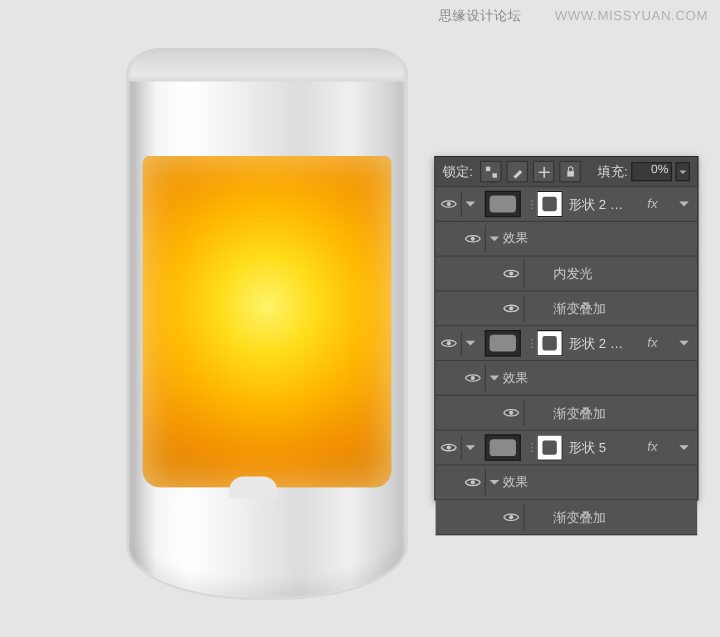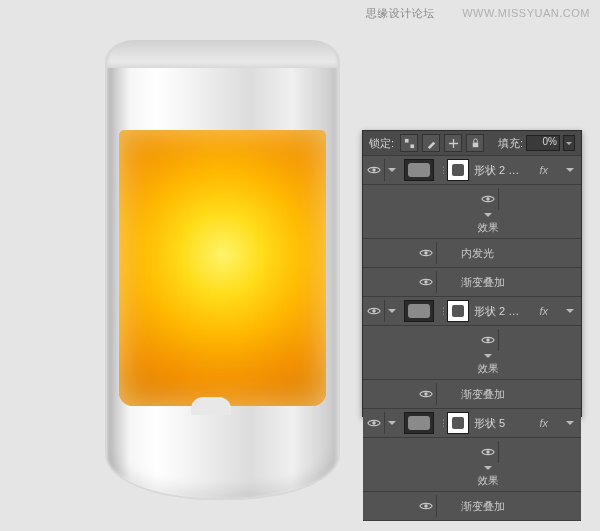--- a/index.html
+++ b/index.html
@@ -90,21 +90,21 @@
   .fill-arrow{ width:12px; height:16px; background:#3a3a3a; border:1px solid #222; display:flex;align-items:center;justify-content:center; cursor:pointer;}
   .fill-arrow::after{content:"";border:3px solid transparent;border-top-color:#aaa;margin-top:3px;}
 
   .layers{ max-height:260px; }
   .layer{
     display:flex; align-items:center;
     border-bottom:1px solid #3d3d3d;
     padding:3px 4px 3px 0;
     background:#535353;
   }
-  .layer.effect-header{ padding-left:36px;flex-direction:column; }
+  .layer.effect-header{ padding-left:20px; }
   .layer.effect-item{ padding-left:52px;gap:24px; }
   .eye{
     width:22px; height:22px;
     display:flex; align-items:center; justify-content:center;
     border-right:1px solid #3d3d3d;
     cursor:pointer; flex-shrink:0;
   }
   .eye svg{ width:14px;height:10px; }
   .eye svg .e1{ fill:none; stroke:#c8c8c8; stroke-width:1.2; }
   .eye svg .e2{ fill:#c8c8c8; }

